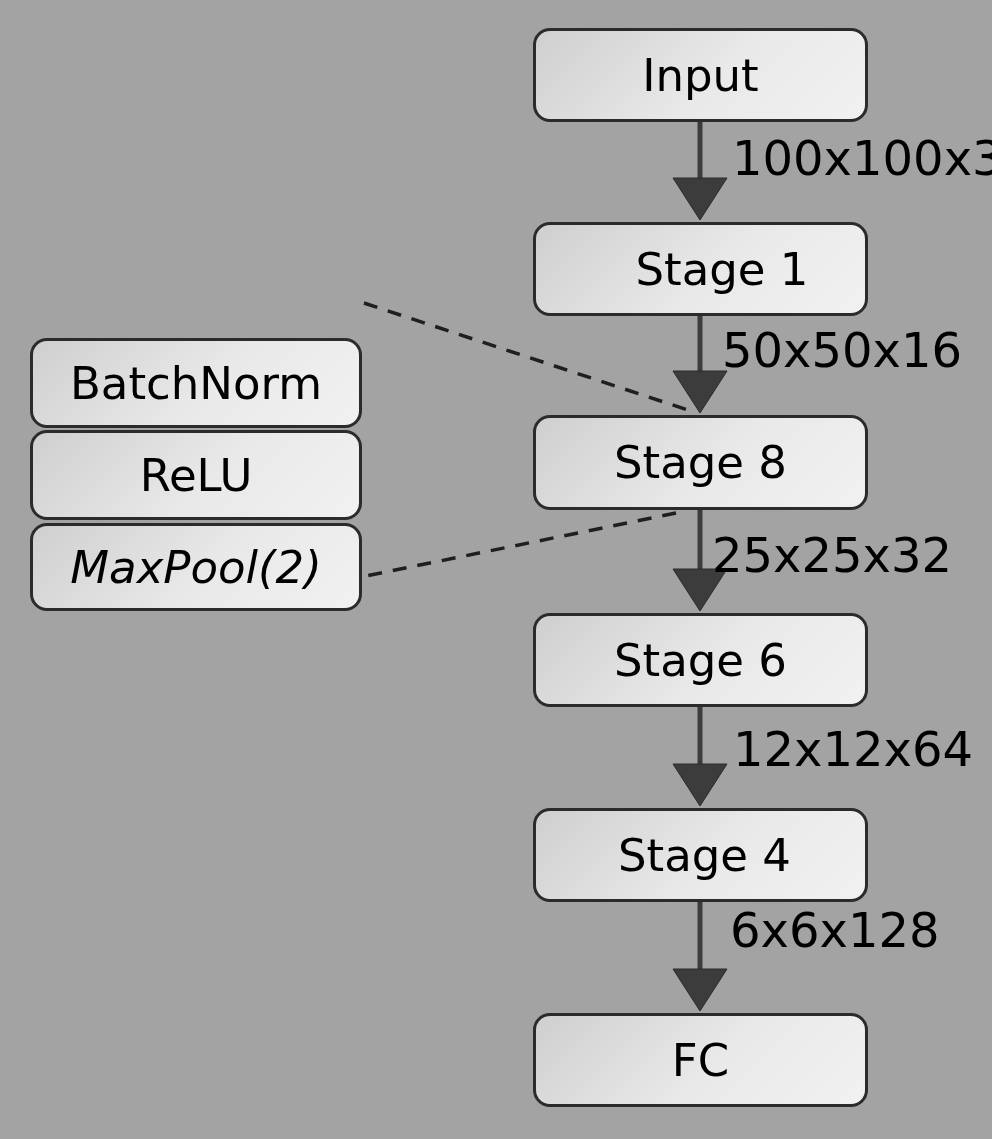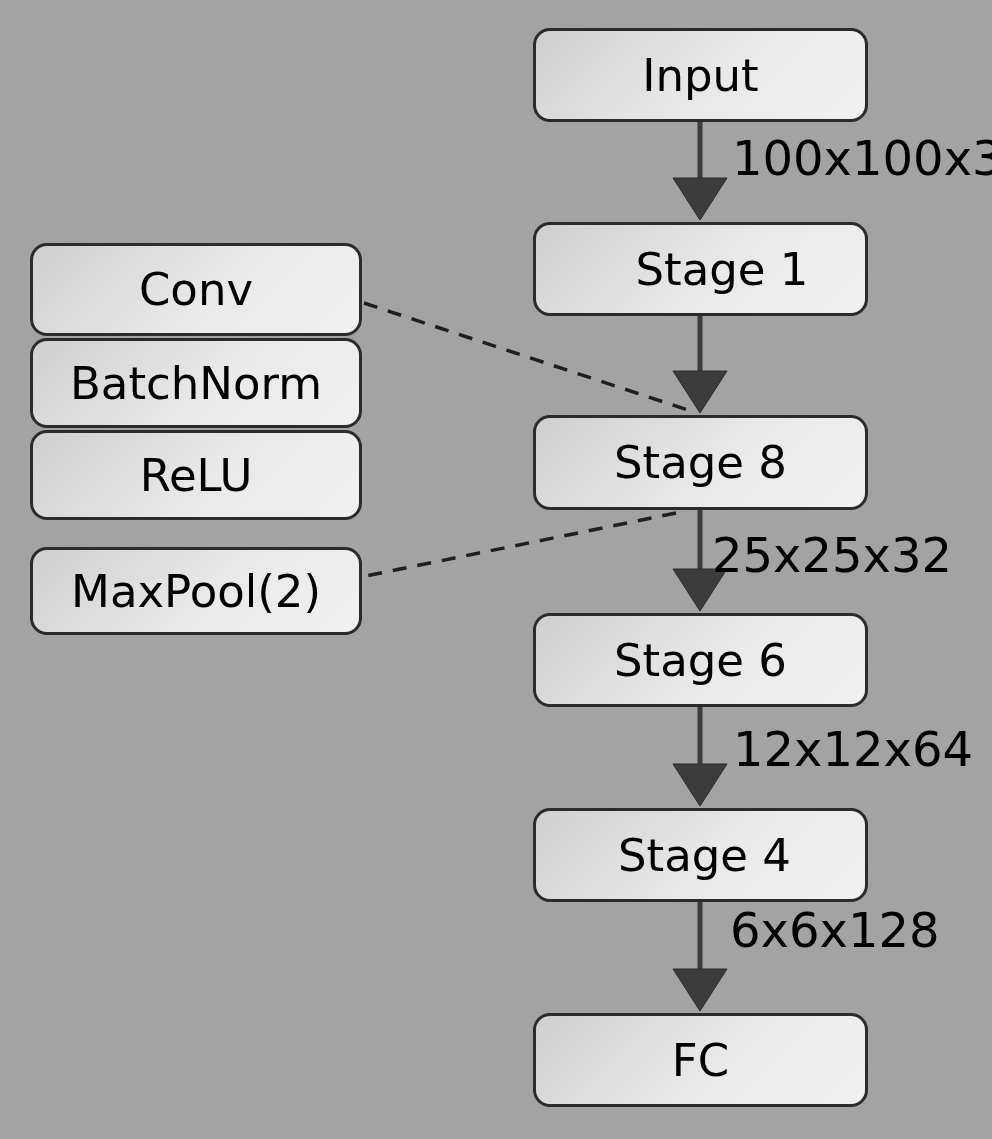--- a/index.html
+++ b/index.html
@@ -103,30 +103,28 @@
     <span>Stage 6</span>
   </div>
   <div class="node main-node" style="top:808px;padding-left:8px;">
     <span>Stage 4</span>
   </div>
   <div class="node main-node" style="top:1013px;">
     <span>FC</span>
   </div>
 
   <span class="edge-label" style="left:732px;top:133px;">100x100x3</span>
+  <span class="edge-label" style="left:722px;top:325px;">50x50x16</span>
   <span class="edge-label" style="left:712px;top:530px;">25x25x32</span>
   <span class="edge-label" style="left:733px;top:724px;">12x12x64</span>
   <span class="edge-label" style="left:730px;top:905px;">6x6x128</span>
 
-  <div class="node side-node" style="top:243px;height:93px;">
-    <span>Conv</span>
-  </div>
   <div class="node side-node" style="top:338px;height:90px;">
     <span>BatchNorm</span>
   </div>
   <div class="node side-node" style="top:430px;height:90px;">
     <span>ReLU</span>
   </div>
-  <div class="node side-node" style="top:547px;height:88px;">
+  <div class="node side-node" style="top:523px;height:88px;font-style:italic;">
     <span>MaxPool(2)</span>
   </div>
 
 </div>
 
 </body></html>

